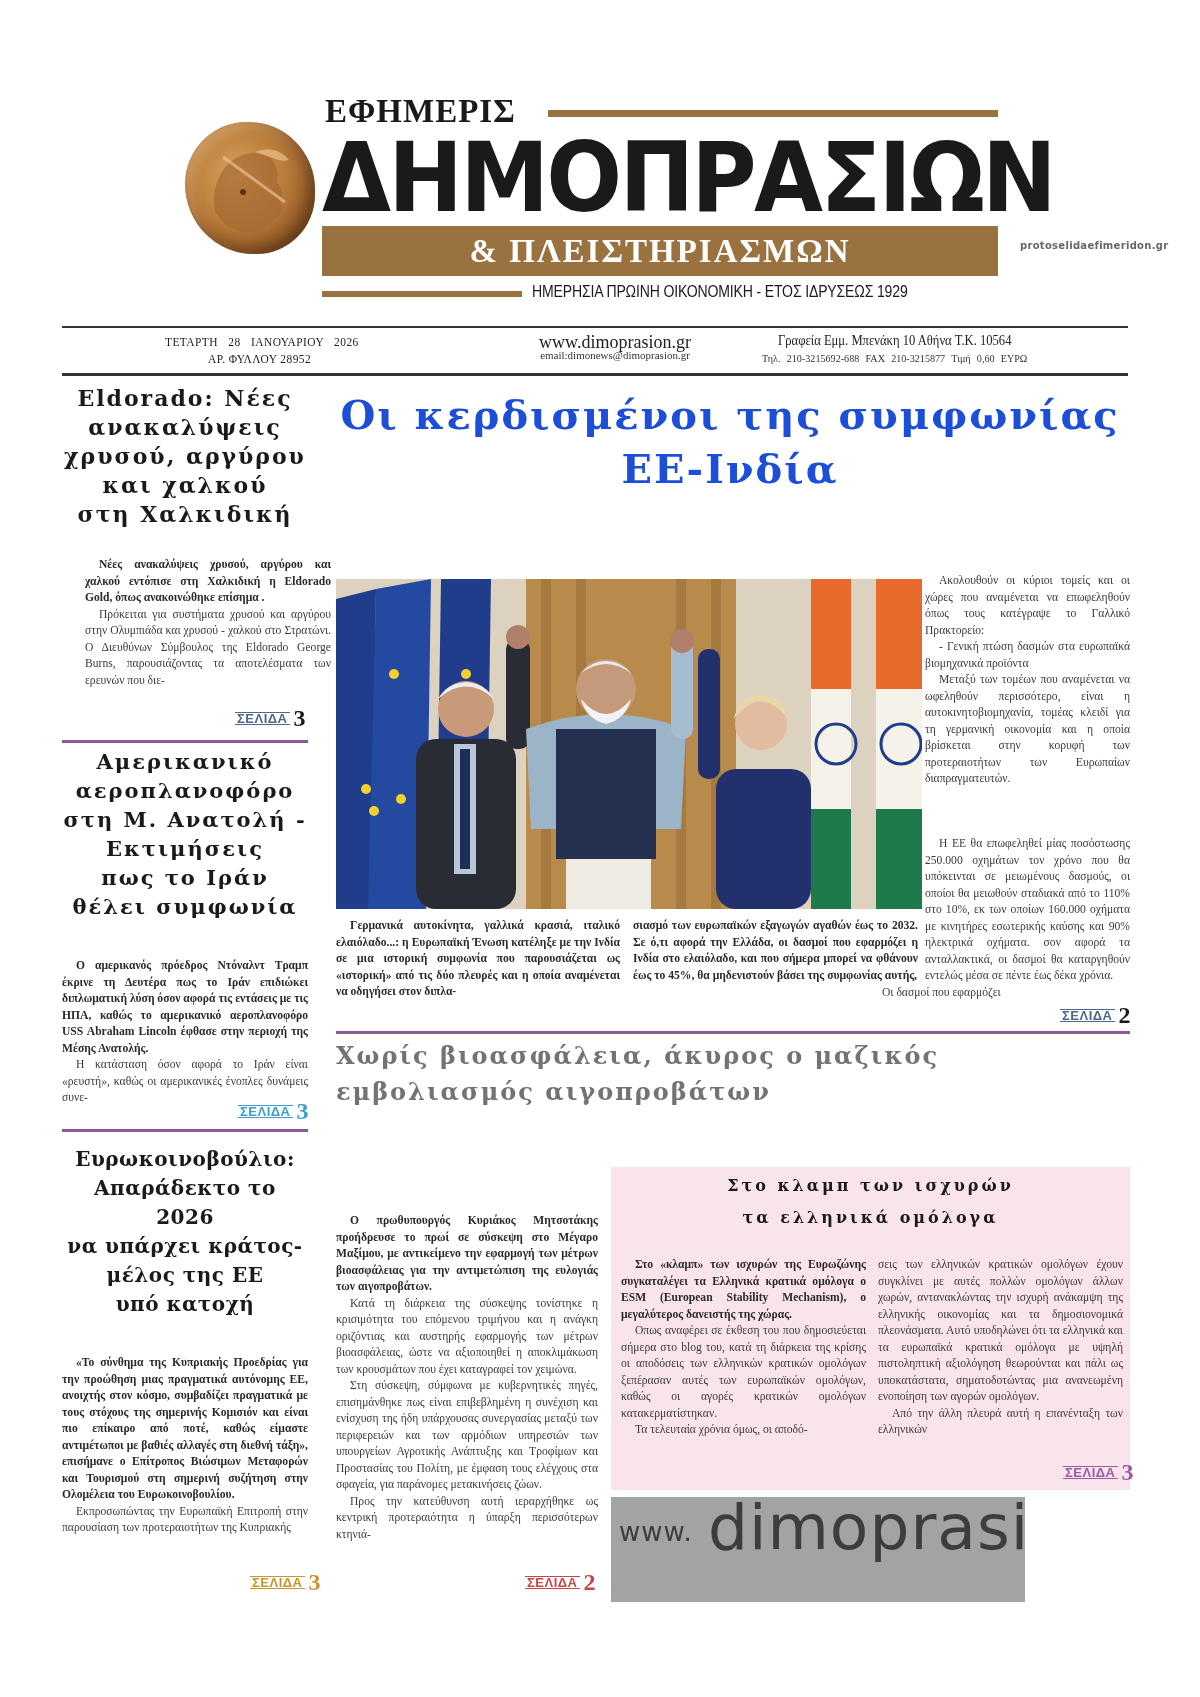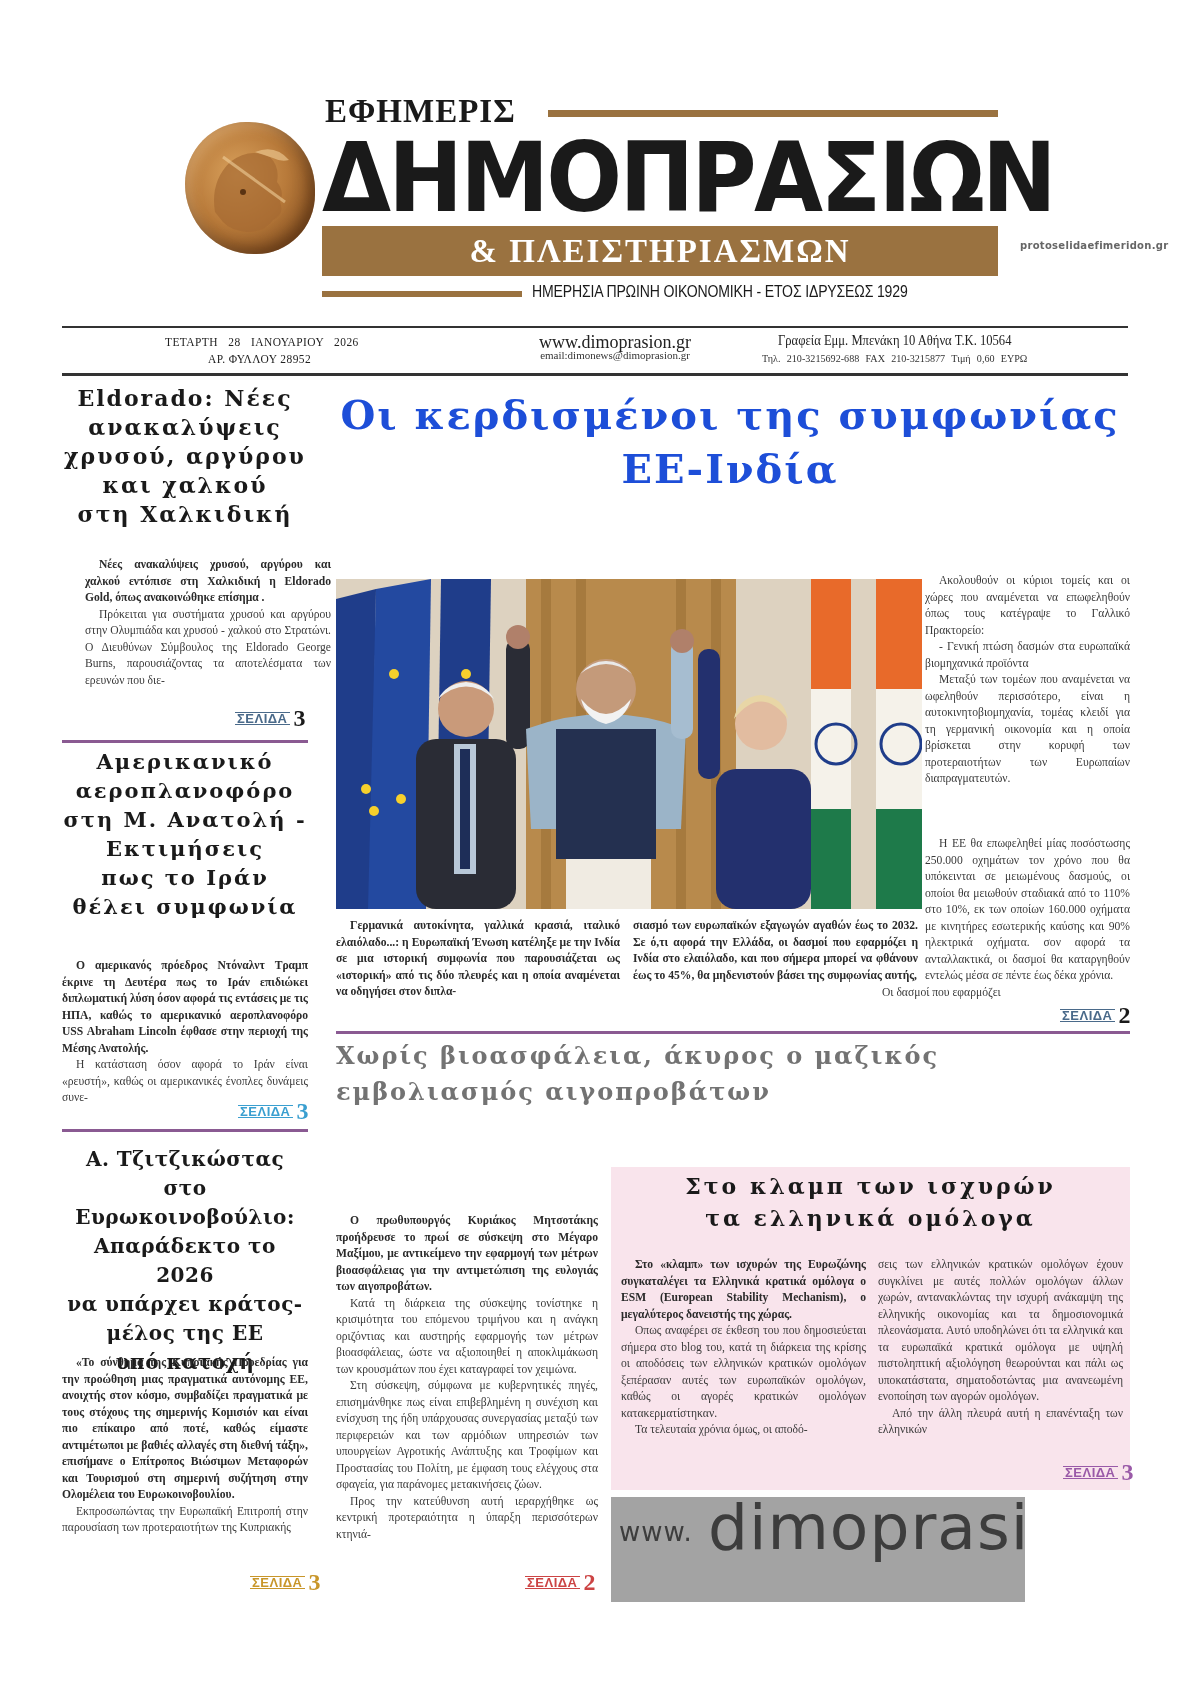--- a/index.html
+++ b/index.html
@@ -40,21 +40,21 @@
   .selida { font-family: "Liberation Sans", sans-serif; font-size: 13px; font-weight: bold; letter-spacing: 0.5px; border-bottom: 1.5px solid currentColor; border-top: 1.5px solid currentColor; padding: 0 2px; line-height: 11px; }
   .pnum { font-family: "Liberation Serif", serif; font-weight: bold; font-size: 24px; line-height: 24px; }
 
   .divider-purple { height: 3px; background: #8a5a92; }
 
   
   .photo { left: 336px; top: 579px; width: 586px; height: 330px; overflow: hidden; background: #d9ccb8; }
 
   
   .pink-box { left: 611px; top: 1167px; width: 519px; height: 323px; background: #f9e4ec; }
-  .pink-head { left: 611px; top: 1170px; width: 519px; text-align: center; font-family: "DejaVu Serif", serif; font-weight: bold; font-size: 22px; line-height: 32px; letter-spacing: 3px; color: #1a1a1a; }
+  .pink-head { left: 611px; top: 1170px; width: 519px; text-align: center; font-family: "DejaVu Serif", serif; font-weight: bold; font-size: 16px; line-height: 32px; letter-spacing: 3px; color: #1a1a1a; }
 
   .ad-banner { left: 611px; top: 1497px; width: 414px; height: 105px; background: #a3a3a3; overflow: hidden; }
   .ad-www { position: absolute; left: 8px; top: 20px; font-family: "DejaVu Sans", sans-serif; font-size: 26px; color: #3d3d3d; letter-spacing: 1px; }
   .ad-main { position: absolute; left: 97px; top: -6px; font-family: "DejaVu Sans", sans-serif; font-size: 63px; font-weight: normal; color: #3d3d3d; letter-spacing: 1px; }
   .ad-gr { position: absolute; left: 475px; top: 24px; font-family: "DejaVu Sans", sans-serif; font-size: 24px; color: #3d3d3d; }
 </style>
 </head>
 <body>
 
 <div class="abs coin">
@@ -113,21 +113,20 @@
   <p class="lead">Ο αμερικανός πρόεδρος Ντόναλντ Τραμπ έκρινε τη Δευτέρα πως το Ιράν επιδιώκει διπλωματική λύση όσον αφορά τις εντάσεις με τις ΗΠΑ, καθώς το αμερικανικό αεροπλανοφόρο USS Abraham Lincoln έφθασε στην περιοχή της Μέσης Ανατολής.</p>
   <p>Η κατάσταση όσον αφορά το Ιράν είναι «ρευστή», καθώς οι αμερικανικές ένοπλες δυνάμεις συνε-</p>
 </div>
 <div class="abs page-ref" style="left:238px; top:1099px; color:#3a9fd0;">
   <span class="selida">ΣΕΛΙΔΑ</span>
   <span class="pnum">3</span>
 </div>
 <div class="abs divider-purple" style="left:62px; top:1129px; width:246px;"></div>
 
 <div class="abs side-head" style="left:62px; top:1145px; width:246px; font-size:20px; line-height:29px; letter-spacing:0.5px;">
-  <div>Α. Τζιτζικώστας στο</div>
   <div>Ευρωκοινοβούλιο:</div>
   <div>Απαράδεκτο το 2026</div>
   <div>να υπάρχει κράτος-</div>
   <div>μέλος της ΕΕ</div>
   <div>υπό κατοχή</div>
 </div>
 <div class="abs body-text" style="left:62px; top:1355px; width:246px;">
   <p class="lead">«Το σύνθημα της Κυπριακής Προεδρίας για την προώθηση μιας πραγματικά αυτόνομης ΕΕ, ανοιχτής στον κόσμο, συμβαδίζει πραγματικά με τους στόχους της σημερινής Κομισιόν και είναι πιο επίκαιρο από ποτέ, καθώς είμαστε αντιμέτωποι με βαθιές αλλαγές στη διεθνή τάξη», επισήμανε ο Επίτροπος Βιώσιμων Μεταφορών και Τουρισμού στη σημερινή συζήτηση στην Ολομέλεια του Ευρωκοινοβουλίου.</p>
   <p>Εκπροσωπώντας την Ευρωπαϊκή Επιτροπή στην παρουσίαση των προτεραιοτήτων της Κυπριακής</p>
 </div>

